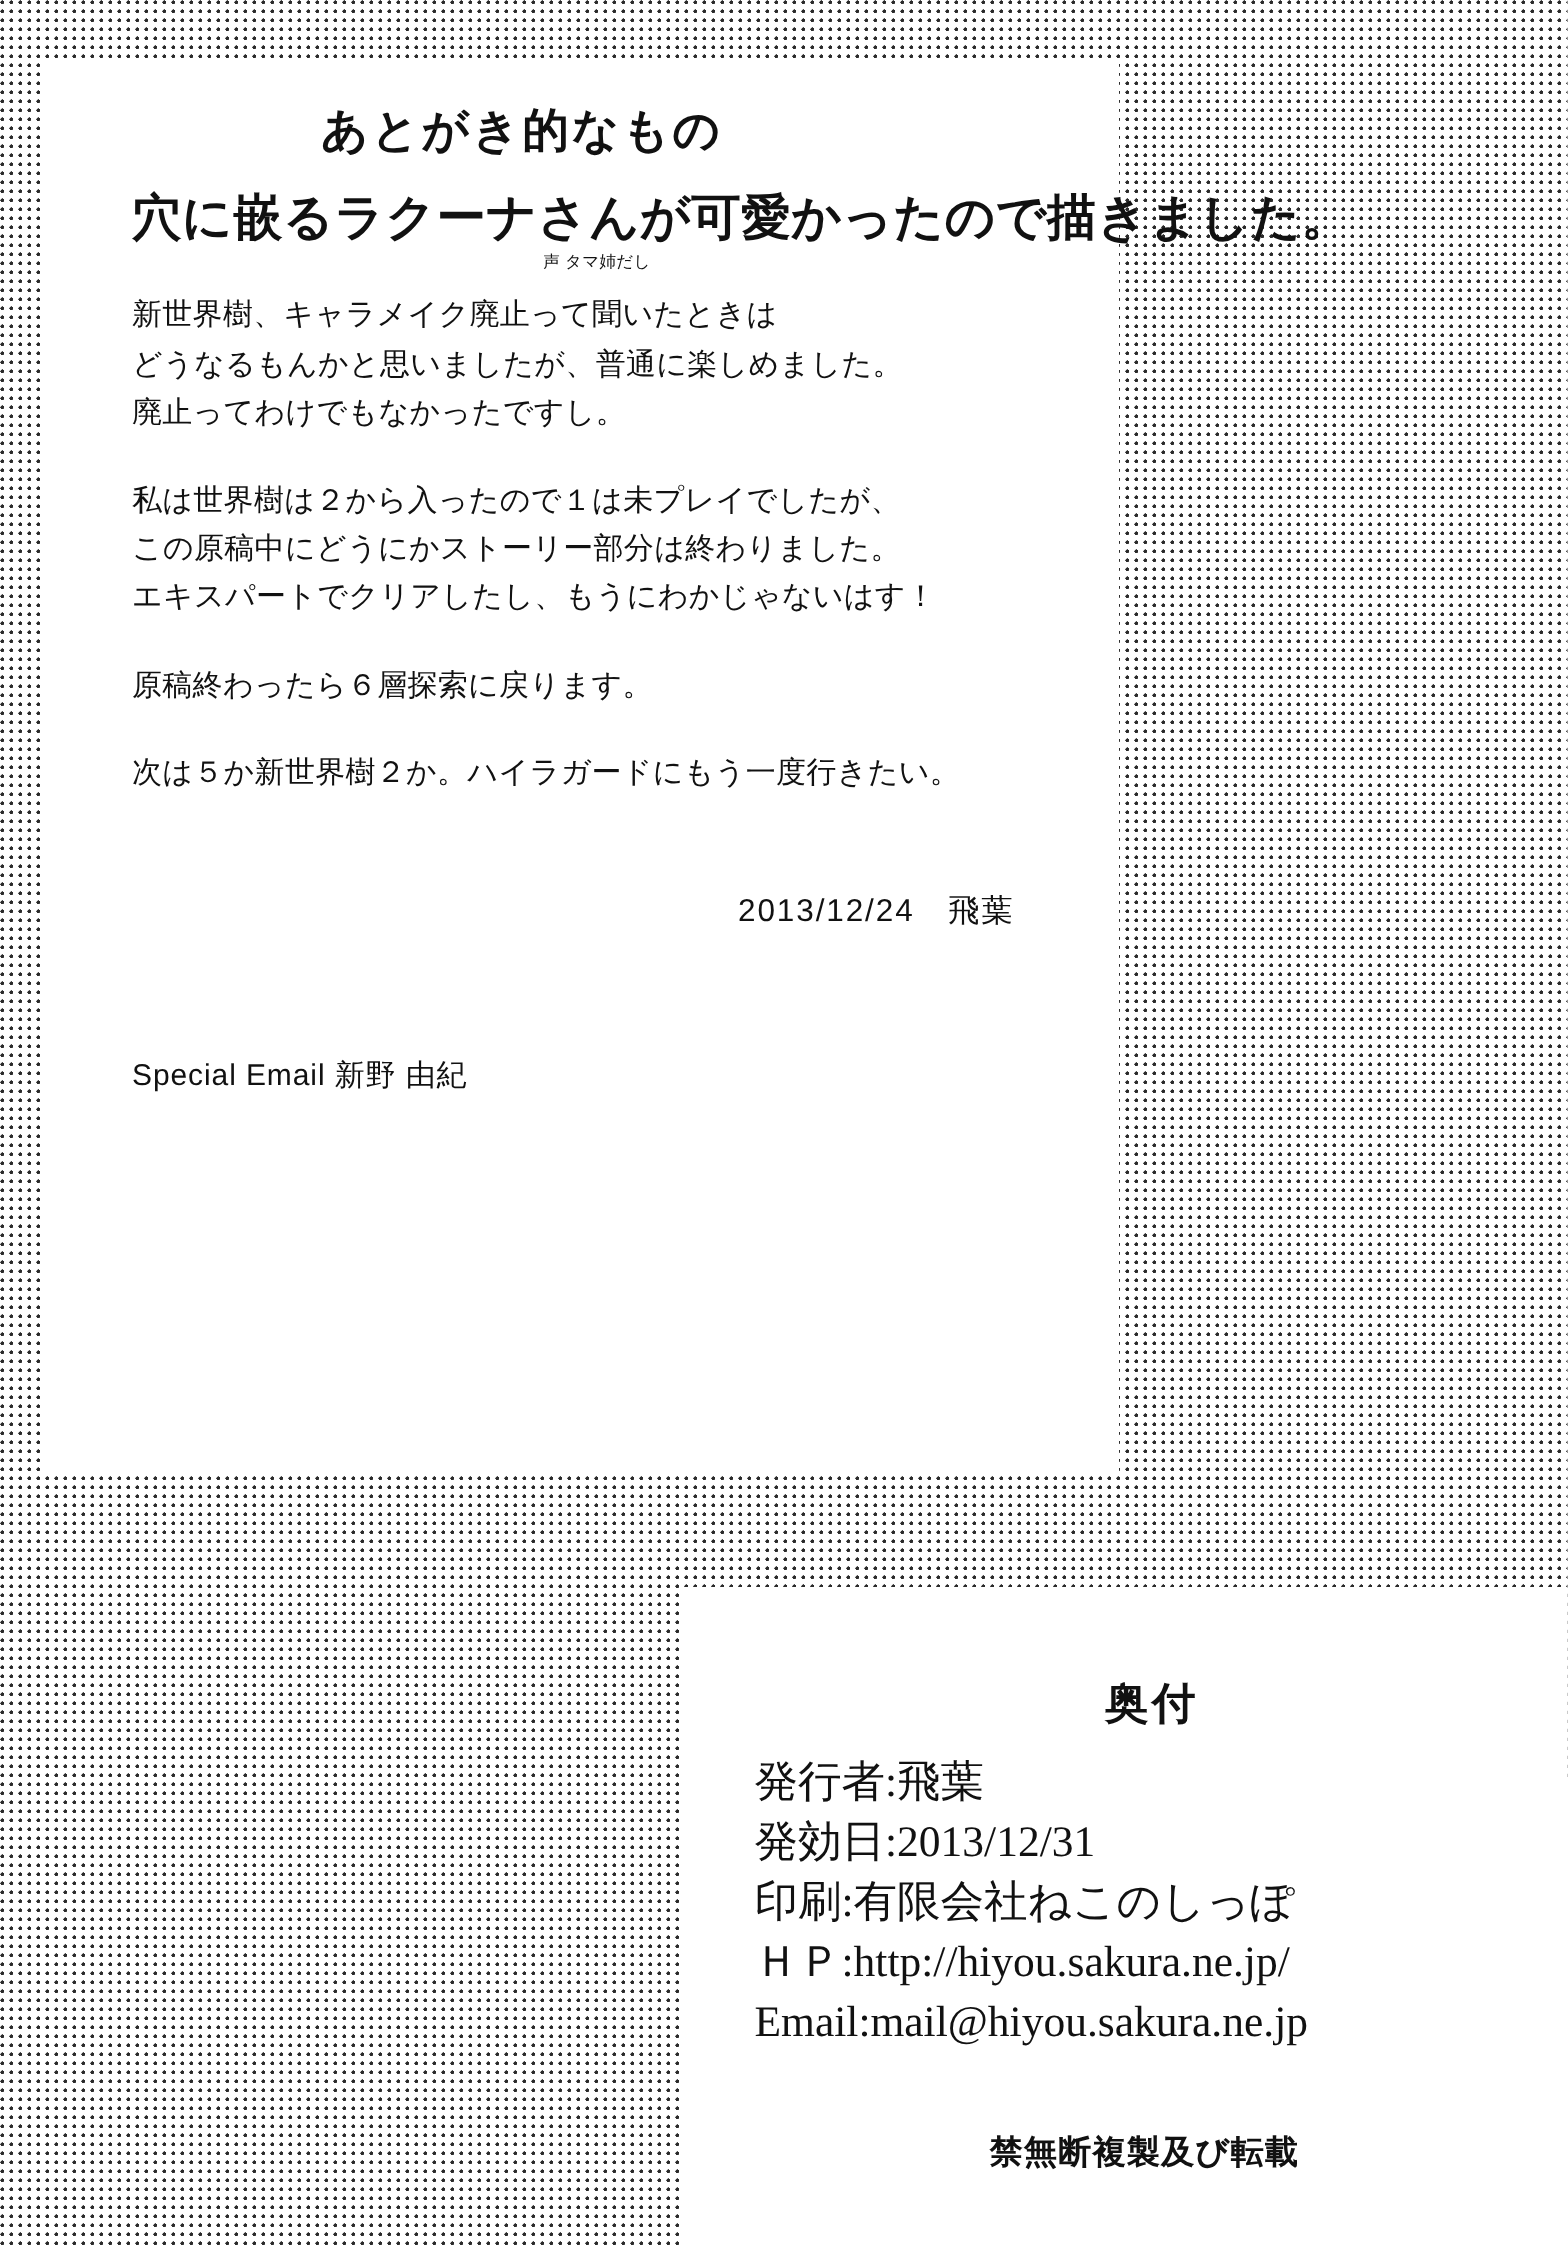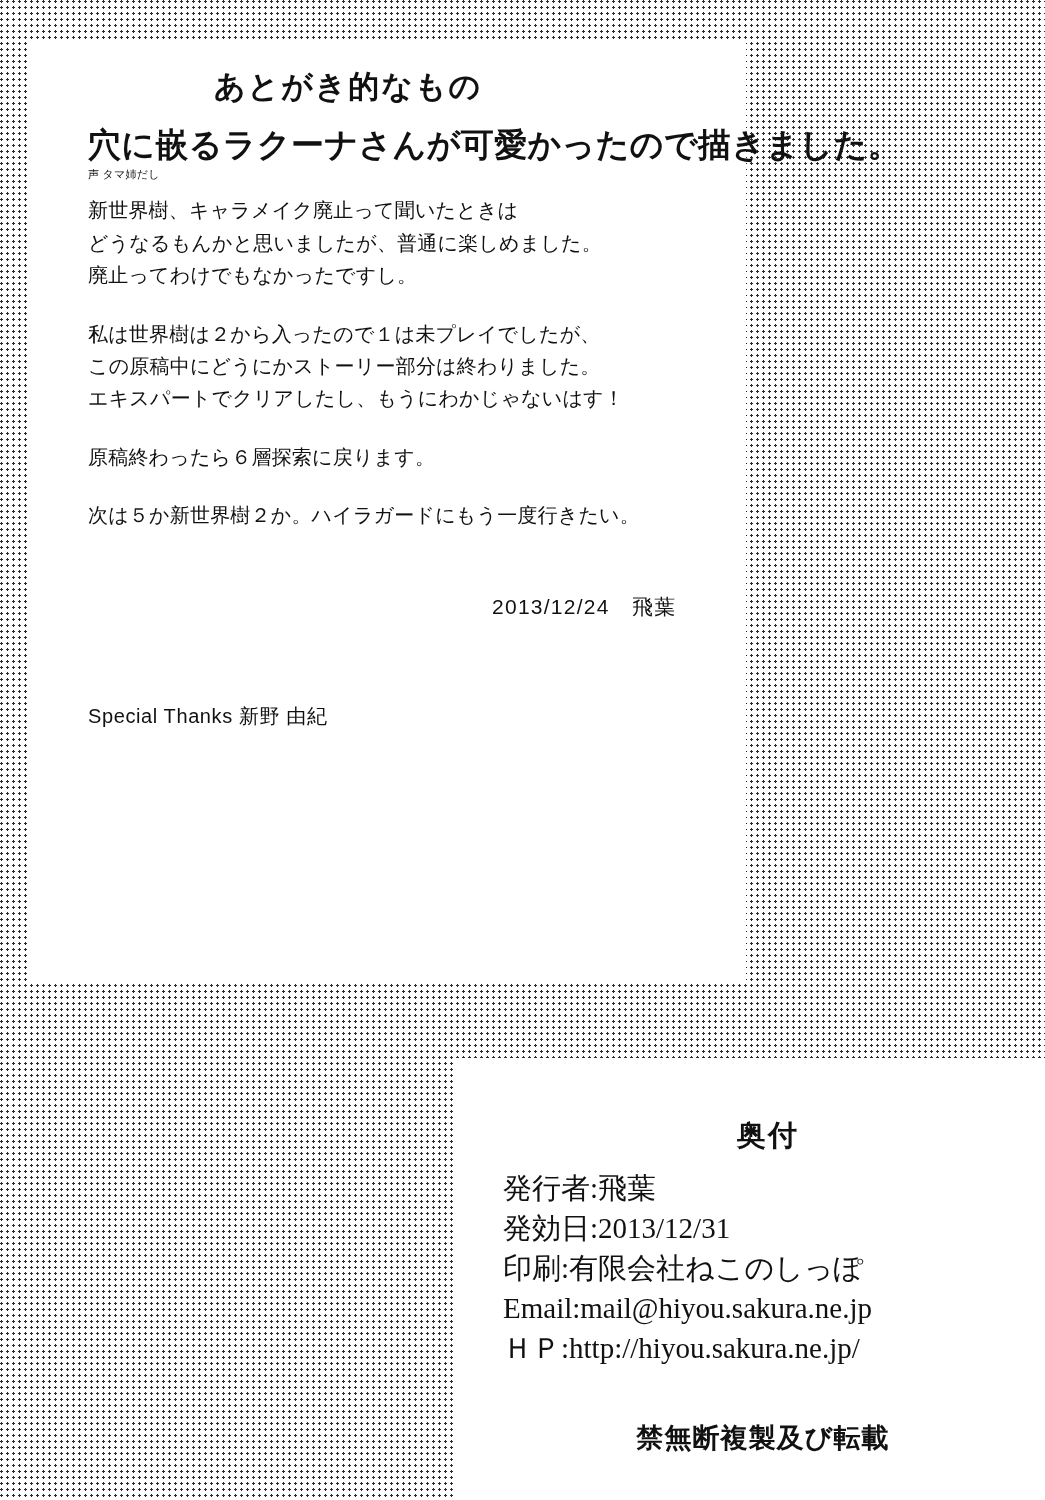--- a/index.html
+++ b/index.html
@@ -69,21 +69,21 @@
     letter-spacing: 0.01em;
     margin: 0 0 2px 0;
     line-height: 1.25;
     white-space: nowrap;
   }
 
   #afterword-credit {
     font-size: 11px;
     letter-spacing: 0.02em;
     margin: 0 0 10px 0;
-    text-align: left;
+    text-align: center;
     padding-right: 6px;
     width: 620px;
   }
 
   .aw-para {
     font-size: 20px;
     line-height: 1.62;
     letter-spacing: 0.01em;
     margin: 12px 0 26px 0;
     white-space: pre-line;
@@ -123,21 +123,21 @@
     font-family: "Liberation Serif", serif;
     font-size: 29px;
     line-height: 1.38;
     letter-spacing: 0.00em;
     margin: 0;
     white-space: nowrap;
   }
 
   #colophon-notice {
     font-family: Liberation Sans, sans-serif;
-    font-size: 27px;
+    font-size: 22px;
     font-weight: bold;
     text-align: center;
     letter-spacing: 0.04em;
     margin: 52px 0 0 0;
     padding-right: 10px;
   }
 </style>
 </head>
 <body>
 
@@ -152,29 +152,29 @@
       <p class="aw-para">新世界樹、キャラメイク廃止って聞いたときは
 どうなるもんかと思いましたが、普通に楽しめました。
 廃止ってわけでもなかったですし。</p>
       <p class="aw-para">私は世界樹は２から入ったので１は未プレイでしたが、
 この原稿中にどうにかストーリー部分は終わりました。
 エキスパートでクリアしたし、もうにわかじゃないはす！</p>
       <p class="aw-para">原稿終わったら６層探索に戻ります。</p>
       <p class="aw-para">次は５か新世界樹２か。ハイラガードにもう一度行きたい。</p>
 
       <p id="afterword-date">2013/12/24　飛葉</p>
-      <p id="afterword-thanks">Special Thanks 新野 由紀</p>
+      <p id="afterword-thanks">Special Email 新野 由紀</p>
     </div>
   </section>
 
   <section id="colophon-panel">
     <div class="co-inner">
       <h2 id="colophon-title">奥付</h2>
       <p class="co-line">発行者:飛葉</p>
       <p class="co-line">発効日:2013/12/31</p>
       <p class="co-line">印刷:有限会社ねこのしっぽ</p>
+      <p class="co-line">ＨＰ:http://hiyou.sakura.ne.jp/</p>
       <p class="co-line">Email:mail@hiyou.sakura.ne.jp</p>
-      <p class="co-line">ＨＰ:http://hiyou.sakura.ne.jp/</p>
       <p id="colophon-notice">禁無断複製及び転載</p>
     </div>
   </section>
 
 </div>
 
 </body></html>

